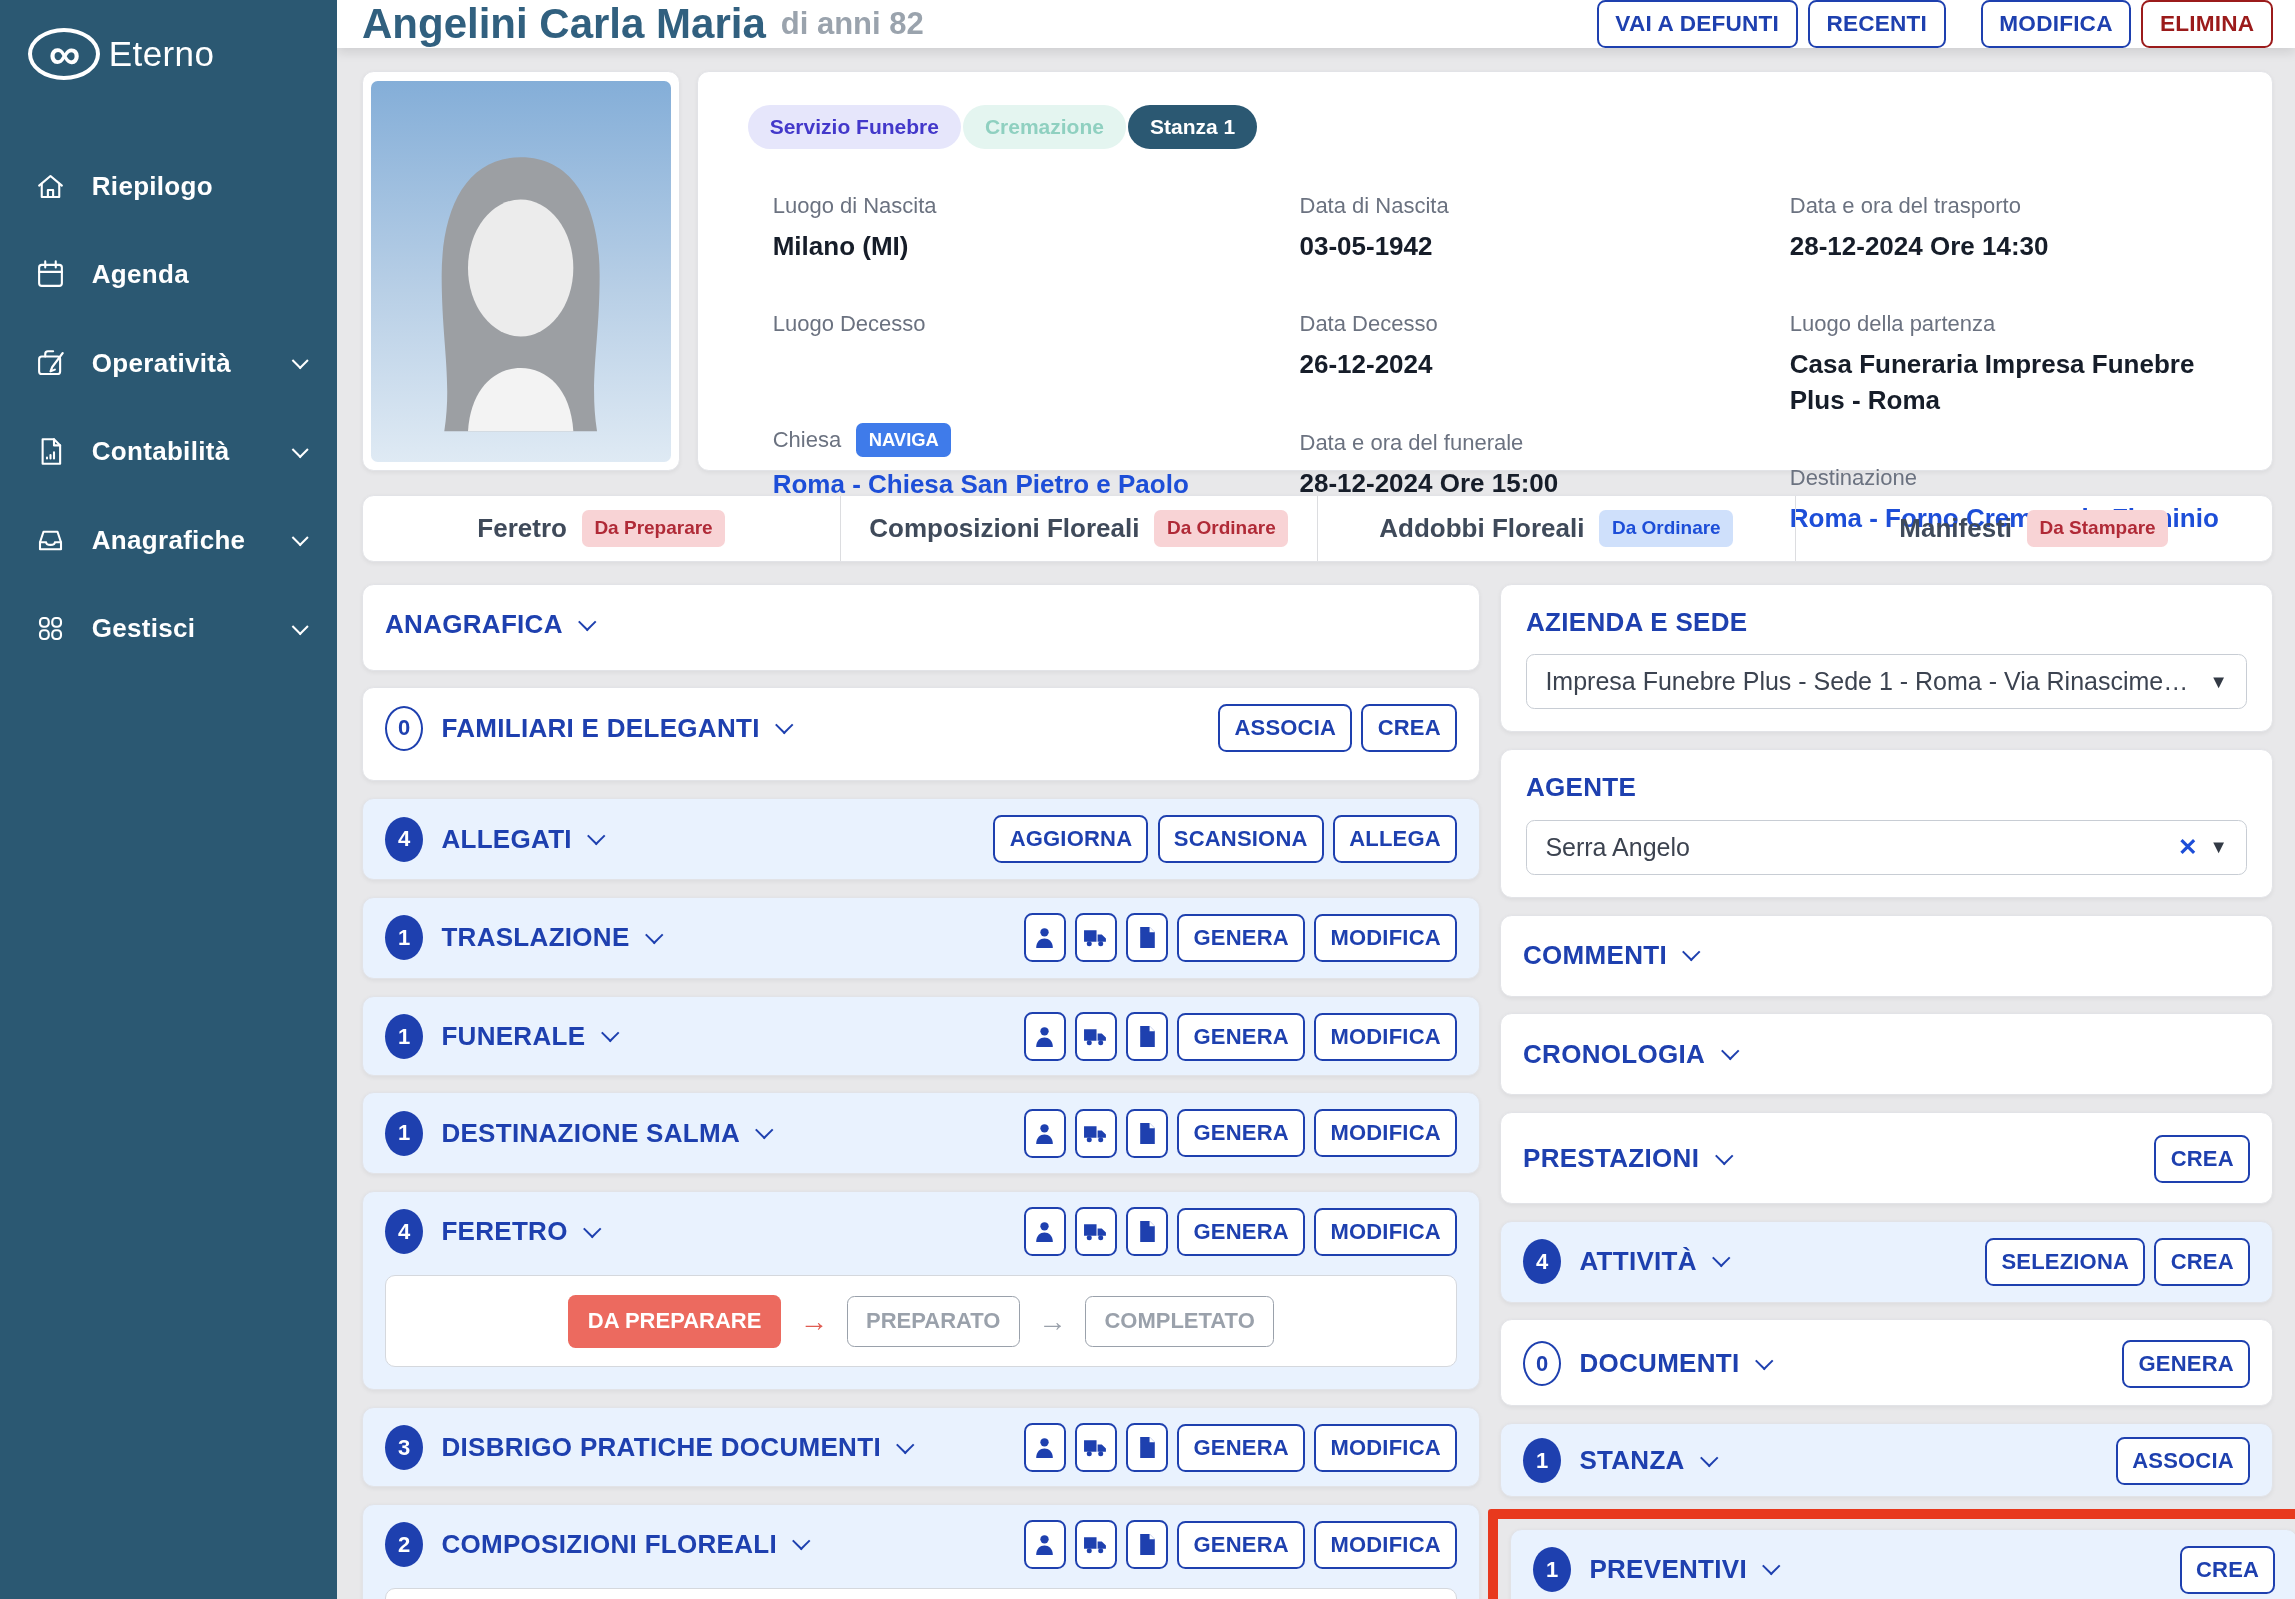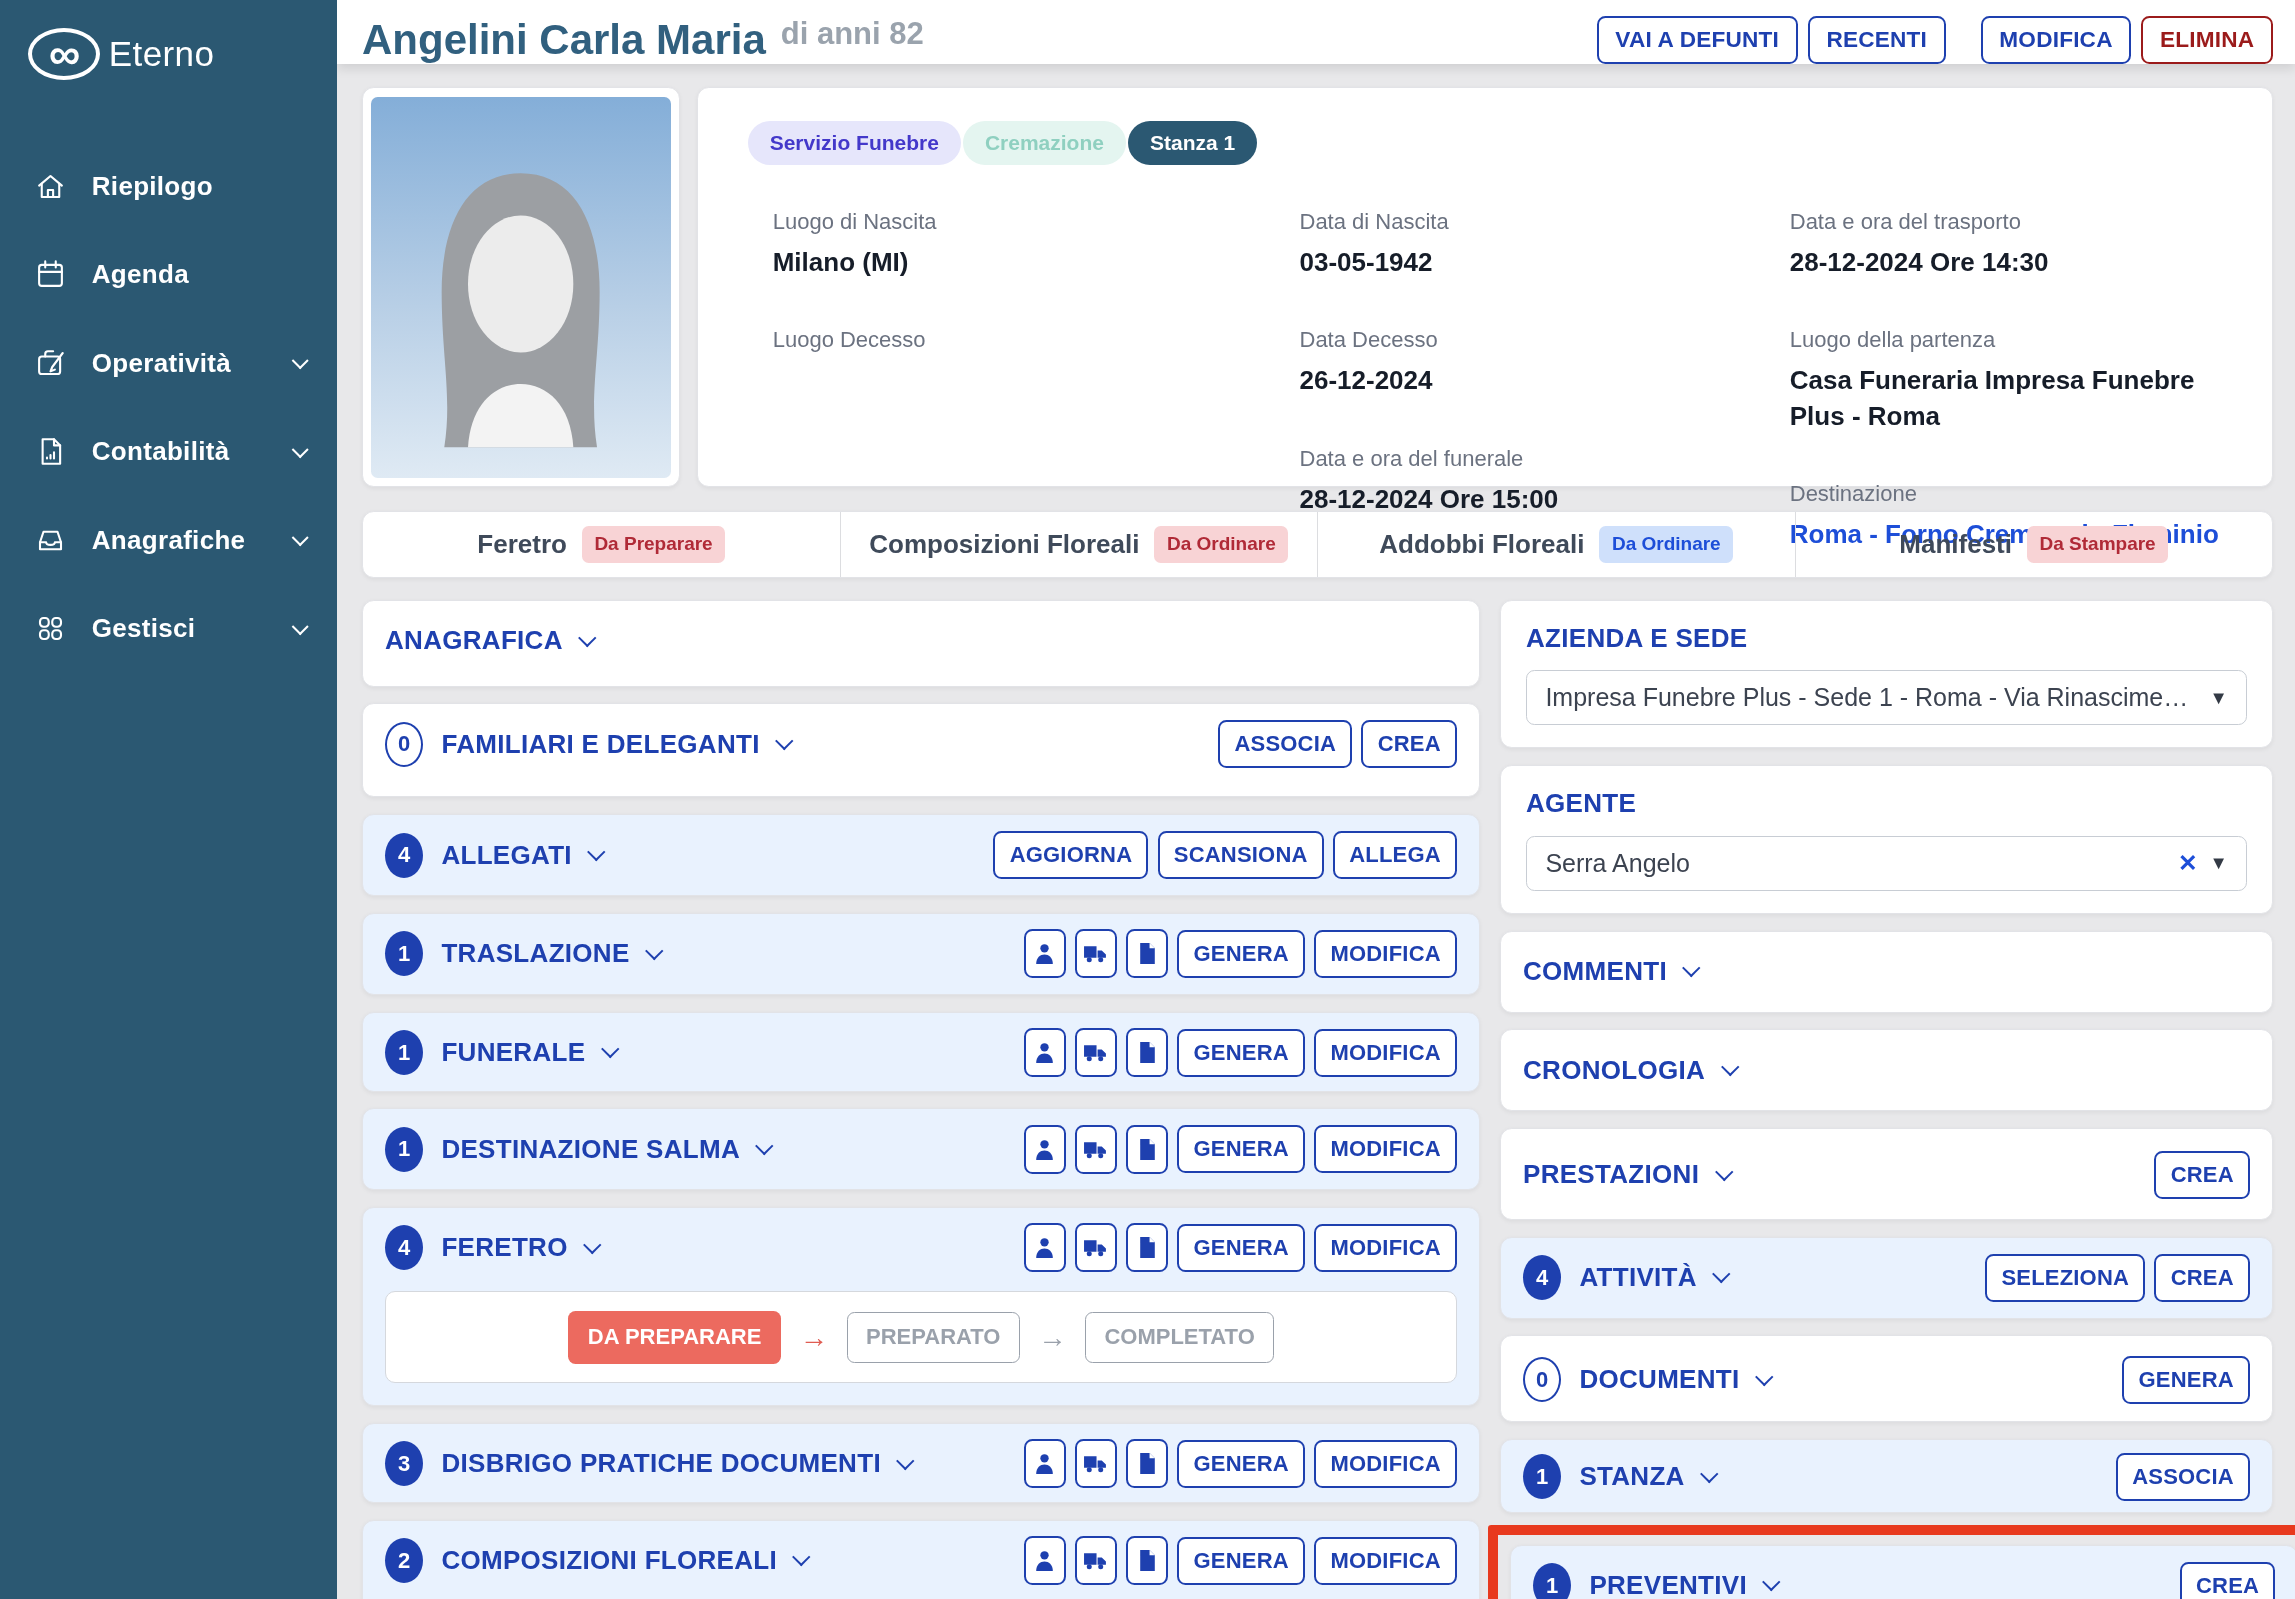--- a/index.html
+++ b/index.html
@@ -28,22 +28,22 @@
   .nav-item svg { width:35px; height:35px; flex:0 0 35px; }
   .nav-label { font-size:26px; font-weight:700; letter-spacing:0.3px; }
   .nav-chev {
     margin-left:auto; width:11.7px; height:11.7px;
     border-right:2.5px solid #fff; border-bottom:2.5px solid #fff;
     transform:rotate(45deg) translateY(-3.3px);
   }
   
   .main { flex:1; display:flex; flex-direction:column; min-width:0; }
   .topbar {
-    background:#fff; height:77px; display:flex; 
-    padding:16px 22px 0 25px; box-shadow:0 5px 10px rgba(0,0,0,.10); position:relative; z-index:4;
+    background:#fff; height:77px; display:flex; align-items:center;
+    padding:0 22px 0 25px; box-shadow:0 5px 10px rgba(0,0,0,.10); position:relative; z-index:4;
   }
   .page-title { font-size:42px; font-weight:700; color:#31607f; }
   .page-subtitle { font-size:31px; font-weight:700; color:#9aa3ad; margin-left:15px; }
   .topbar-actions { margin-left:auto; display:flex; gap:10px; align-items:center; }
   .btn {
     display:inline-flex; align-items:center; justify-content:center;
     background:#fff; border:2.5px solid #1e40af; color:#1e40af;
     font-family:inherit; font-size:22.6px; font-weight:700; letter-spacing:0.2px;
     border-radius:8.4px; padding:0 16.7px; height:48px; cursor:pointer; white-space:nowrap;
   }
@@ -247,20 +247,27 @@
           <div class="info-grid">
             <div>
               <div class="field">
                 <div class="lab">Luogo di Nascita</div>
                 <div class="val">Milano (MI)</div>
               </div>
               <div class="field">
                 <div class="lab">Luogo Decesso</div>
                 <div class="val"></div>
               </div>
+              <div class="field">
+                <div class="lab">
+                  <span>Chiesa</span>
+                  <span class="tag-naviga">NAVIGA</span>
+                </div>
+                <div class="val link">Roma - Chiesa San Pietro e Paolo</div>
+              </div>
             </div>
             <div>
               <div class="field">
                 <div class="lab">Data di Nascita</div>
                 <div class="val">03-05-1942</div>
               </div>
               <div class="field">
                 <div class="lab">Data Decesso</div>
                 <div class="val">26-12-2024</div>
               </div>

